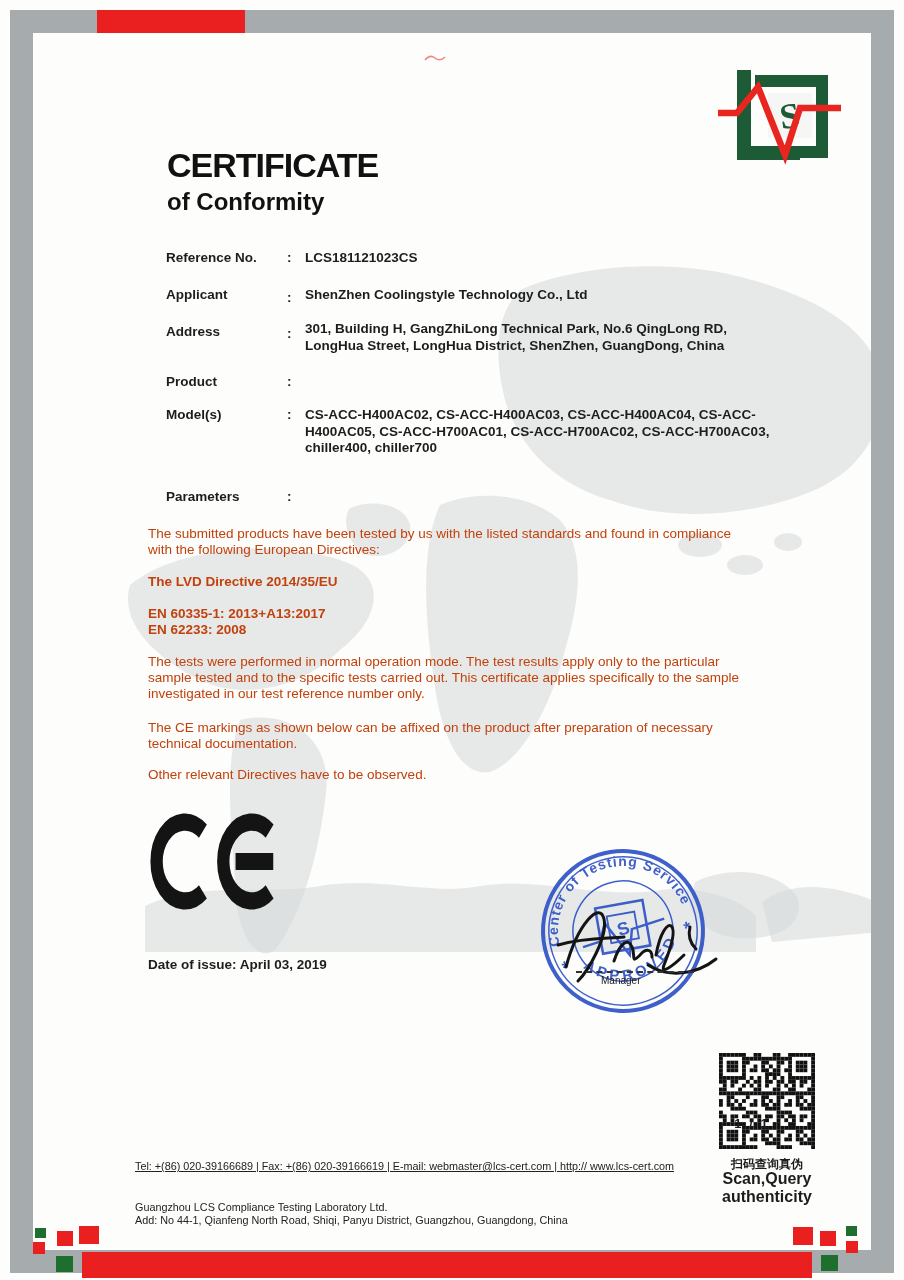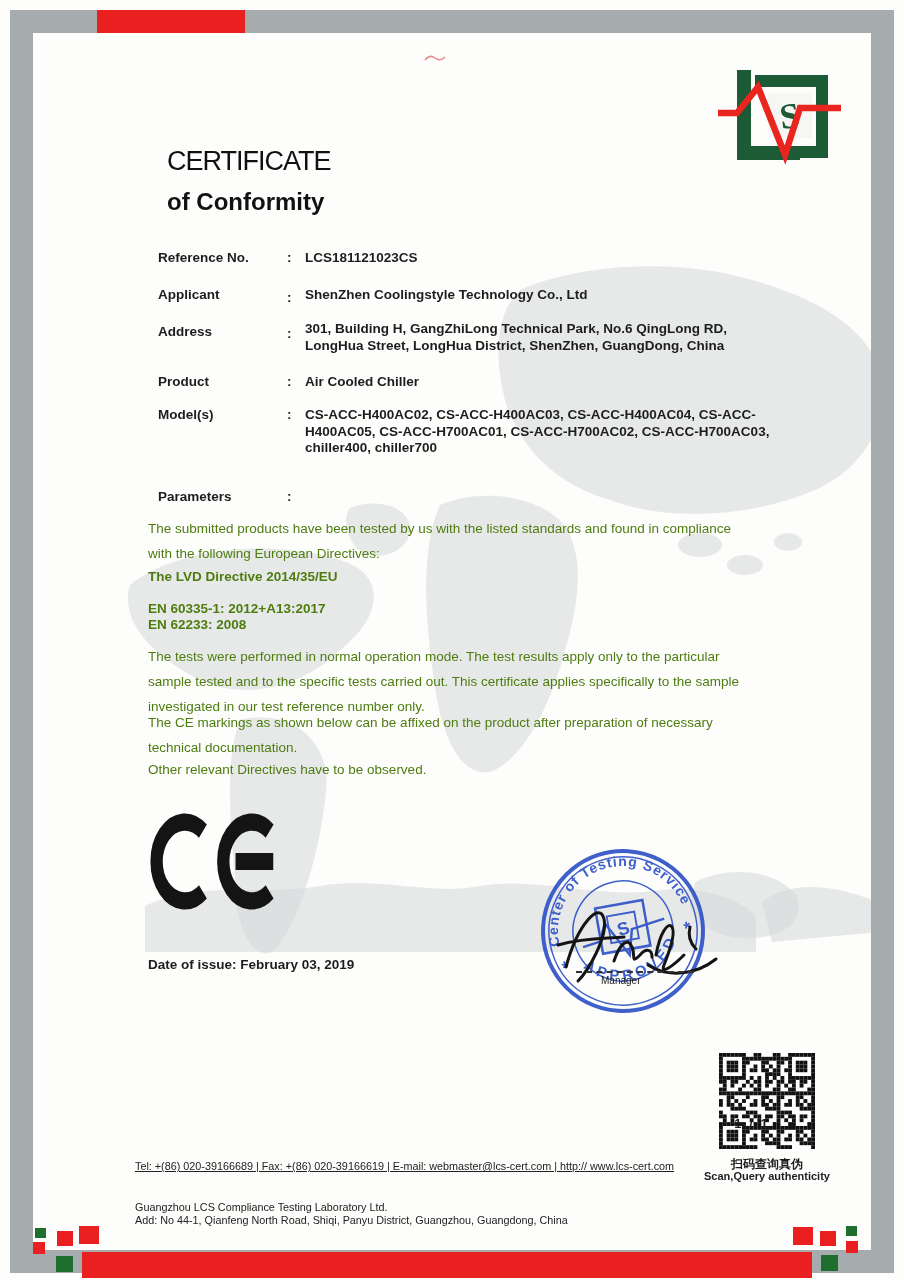--- a/index.html
+++ b/index.html
@@ -9,42 +9,42 @@
   .abs{position:absolute;}
   
   .frame{background:#a6abad;}
   .bar-red{background:#ea1f20;}
   .sq-red{background:#ea1f20;}
   .sq-green{background:#1e6e2e;}
   
   .watermark{left:0;top:0;z-index:0;}
   
   .logo{left:705px;top:62px;z-index:2;}
-  .title1{left:167px;top:146px;font-size:27px;font-weight:normal;letter-spacing:-1px;color:#111;z-index:2;}
+  .title1{left:167px;top:146px;font-size:34px;font-weight:bold;letter-spacing:-1px;color:#111;z-index:2;}
   .title2{left:167px;top:188px;font-size:24px;font-weight:bold;color:#111;z-index:2;}
   
   .frow{left:150px;width:640px;z-index:2;font-size:13.5px;font-weight:bold;line-height:16.5px;}
-  .frow .lbl{position:absolute;left:8px;top:0;width:132px;}
+  .frow .lbl{position:absolute;left:16px;top:0;width:132px;}
   .frow .colon{position:absolute;left:137px;top:0;}
   .frow .val{position:absolute;left:155px;top:0;width:472px;}
   
-  .para{left:148px;width:592px;font-size:13.5px;line-height:25px;z-index:2;color:#4d7c0f;}
+  .para{left:148px;width:592px;font-size:13.5px;line-height:16px;z-index:2;color:#c2410c;margin-top:10px;}
   .bold{font-weight:bold;}
   .ce{left:150px;top:813px;z-index:2;}
   .date{left:148px;top:957px;font-size:13.5px;font-weight:bold;z-index:2;}
   
   .stamp{left:528px;top:836px;z-index:3;opacity:.9;}
   .sig{left:548px;top:893px;z-index:4;}
   .sigline{left:576px;top:971px;width:118px;border-bottom:2px dashed #333;z-index:4;}
   .manager{left:601px;top:975px;font-size:10px;color:#1a1a1a;z-index:4;}
   
   .f-line{left:135px;font-size:10.8px;line-height:13px;color:#222;z-index:2;margin-top:46px;}
   .qr{left:719px;top:1053px;z-index:2;}
   .qr-cap{left:697px;top:1156px;width:140px;text-align:center;font-size:12px;font-weight:bold;z-index:2;}
-  .qr-cap2{left:697px;top:1170px;width:140px;text-align:center;font-size:11px;font-weight:bold;z-index:2;}
+  .qr-cap2{left:697px;top:1170px;width:140px;text-align:center;font-size:16px;font-weight:bold;z-index:2;}
   .pagenum{left:697px;top:1116px;width:110px;text-align:center;font-size:13px;font-weight:bold;letter-spacing:2px;z-index:2;}
 </style>
 </head>
 <body>
 
 <div class="sheet">
 
   <svg class="abs watermark" width="904" height="1280" viewBox="0 0 904 1280">
     <g fill="#d5d9d8" fill-opacity="0.55" stroke="none">
       <path d="M130,585 C180,545 280,540 340,560 C390,575 380,620 340,650 C300,690 240,700 200,680 C160,660 118,625 130,585 Z"></path>
@@ -111,49 +111,48 @@
     <span class="val">ShenZhen Coolingstyle Technology Co., Ltd</span>
   </div>
   <div class="abs frow" style="top:321px;height:36px;">
     <span class="lbl" style="top:3px;">Address</span>
     <span class="colon" style="top:5px;">:</span>
     <span class="val">301, Building H, GangZhiLong Technical Park, No.6 QingLong RD, LongHua Street, LongHua District, ShenZhen, GuangDong, China</span>
   </div>
   <div class="abs frow" style="top:374px;height:20px;">
     <span class="lbl">Product</span>
     <span class="colon">:</span>
-    <span class="val">Air Cooled Chiller</span>
   </div>
   <div class="abs frow" style="top:407px;height:54px;">
     <span class="lbl">Model(s)</span>
     <span class="colon">:</span>
     <span class="val">CS-ACC-H400AC02, CS-ACC-H400AC03, CS-ACC-H400AC04, CS-ACC-H400AC05, CS-ACC-H700AC01, CS-ACC-H700AC02, CS-ACC-H700AC03, chiller400, chiller700</span>
   </div>
   <div class="abs frow" style="top:489px;height:20px;">
     <span class="lbl">Parameters</span>
     <span class="colon">:</span>
   </div>
 
   <div class="abs para" style="top:516px;">The submitted products have been tested by us with the listed standards and found in compliance with the following European Directives:</div>
   <div class="abs para bold" style="top:564px;">The LVD Directive 2014/35/EU</div>
-  <div class="abs para bold" style="top:596px;">EN 60335-1: 2012+A13:2017</div>
+  <div class="abs para bold" style="top:596px;">EN 60335-1: 2013+A13:2017</div>
   <div class="abs para bold" style="top:612px;">EN 62233: 2008</div>
   <div class="abs para" style="top:644px;">The tests were performed in normal operation mode. The test results apply only to the particular sample tested and to the specific tests carried out. This certificate applies specifically to the sample investigated in our test reference number only.</div>
   <div class="abs para" style="top:710px;">The CE markings as shown below can be affixed on the product after preparation of necessary technical documentation.</div>
   <div class="abs para" style="top:757px;">Other relevant Directives have to be observed.</div>
 
   <svg class="abs ce" width="145" height="97" viewBox="0 0 200 96" preserveAspectRatio="none">
     <g fill="none" stroke="#141414" stroke-width="17">
       <path d="M 73 18 A 39 39 0 1 0 73 78"></path>
       <path d="M 165 18 A 39 39 0 1 0 165 78"></path>
       <path d="M 118 48 H 170"></path>
     </g>
   </svg>
 
-  <div class="abs date">Date of issue: February 03, 2019</div>
+  <div class="abs date">Date of issue: April 03, 2019</div>
 
   <svg class="abs stamp" width="190" height="190" viewBox="0 0 190 190">
     <defs>
       <path id="arcTop" d="M 30 95 A 65 65 0 1 1 160 95"></path>
       <path id="arcBottom" d="M 38 100 A 59 59 0 0 0 152 100"></path>
     </defs>
     <g transform="rotate(-18 95 95)" stroke="#2b50c6" fill="none">
       <circle cx="95" cy="95" r="80" stroke-width="4"></circle>
       <circle cx="95" cy="95" r="74" stroke-width="1.5"></circle>
       <circle cx="95" cy="95" r="50" stroke-width="1.5"></circle>

